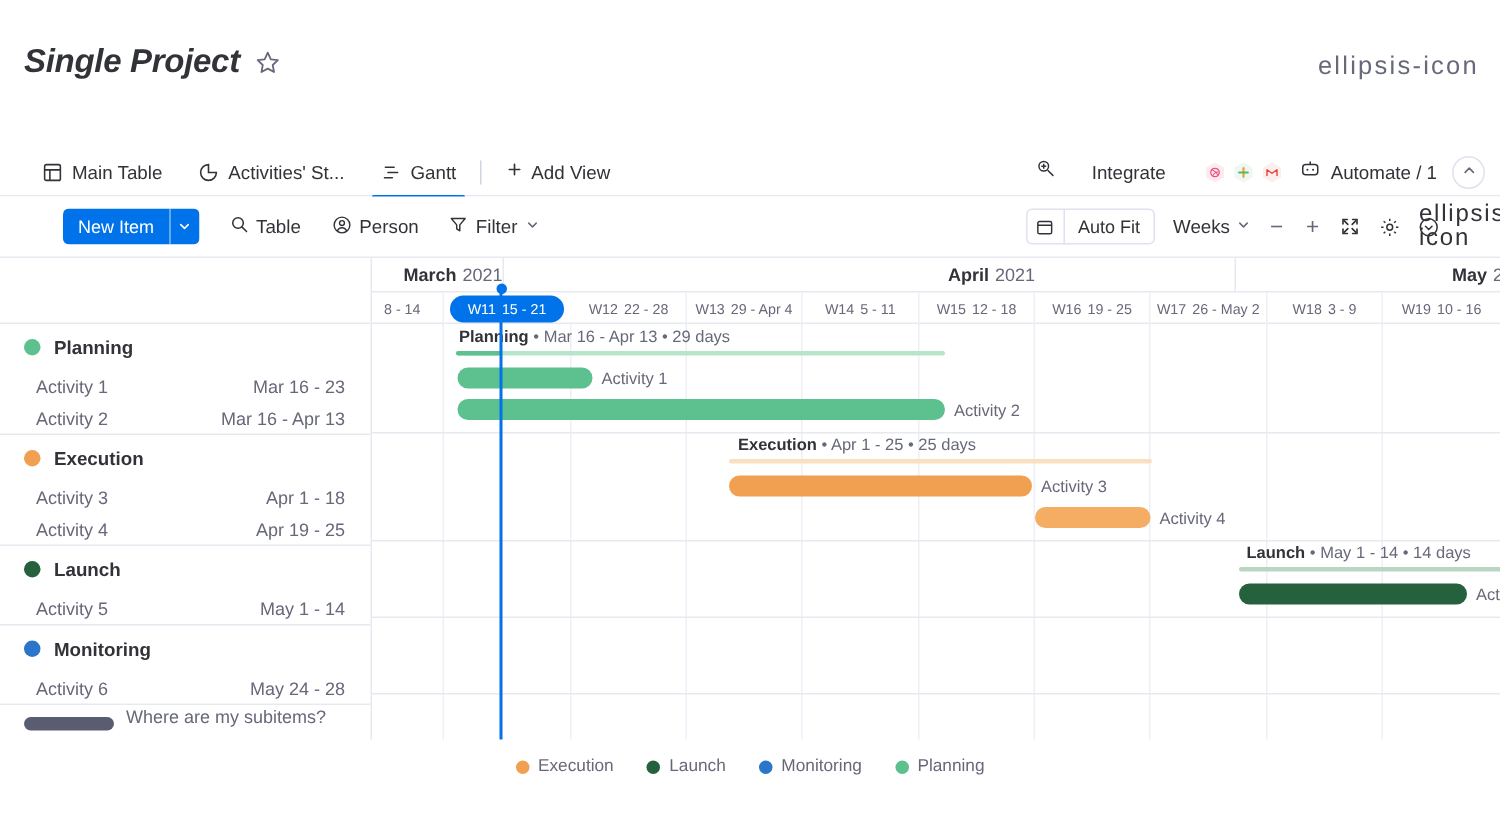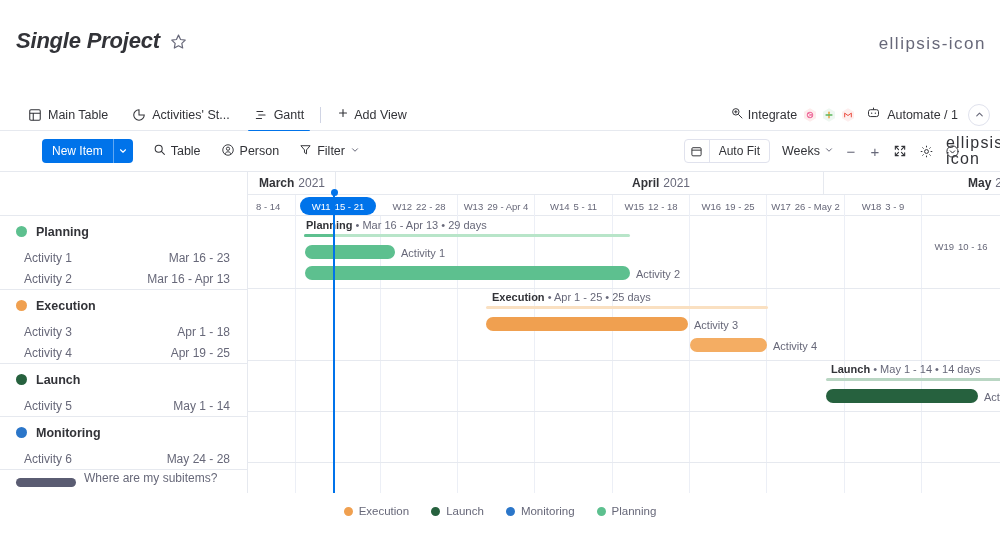--- a/index.html
+++ b/index.html
@@ -52,21 +52,21 @@
   }
   .addview {
     display: flex; align-items: center; gap: 5px;
     padding: 0 12px; height: 33px; font-size: 12.5px; color: #323338; cursor: pointer;
   }
 
   .tabbar-right {
     position: absolute; right: 10px; top: 0; height: 33px;
     display: flex; align-items: center; gap: 10px;
   }
-  .integrate-grp { display: flex; align-items: center; gap: 4px; cursor: pointer; }
+  .integrate-grp { display: flex; align-items: center; gap: 24px; cursor: pointer; }
   .integrate-lbl { font-size: 12.5px; color: #323338; }
   .hexicons { display: flex; align-items: center; gap: 2px; }
   .hex {
     width: 17px; height: 17px; display: flex; align-items: center; justify-content: center;
     font-size: 9px; font-weight: bold;
   }
   .automate-grp { display: flex; align-items: center; gap: 6px; cursor: pointer; }
   .automate-lbl { font-size: 12.5px; color: #323338; }
   .collapse-btn {
     width: 22px; height: 22px; border: 1px solid #e0e2ed; border-radius: 50%;
@@ -144,21 +144,21 @@
   .act-name { flex: none; }
   .act-date { position: absolute; right: 17px; font-size: 12px; color: #676879; }
 
   
   .tpane { position: absolute; left: 248px; top: 0; right: 0; height: 322px; }
   .months { position: absolute; left: 0; top: 0; height: 22px; width: 100%; }
   .month {
     position: absolute; top: 0; height: 22px;
     border-right: 1px solid #e6e9ef;
     display: flex; align-items: center; padding-left: 11px;
-    font-size: 12px; color: #676879;
+    font-size: 12px; color: #676879; justify-content: flex-end;
   }
   .month b { color: #323338; font-weight: bold; margin-right: 4px; }
   .weeks { position: absolute; left: 0; top: 22px; height: 22px; width: 100%;
            border-bottom: 1px solid #e6e9ef; border-top: 1px solid #e6e9ef; }
   .wk {
     position: absolute; top: 0; height: 22px;
     border-right: 1px solid #eceff6;
     display: flex; align-items: center; justify-content: center;
     font-size: 9.5px; color: #676879; gap: 4px;
   }
@@ -529,21 +529,21 @@
         <span class="wkd">19 - 25</span>
       </div>
       <div class="wk" style="left:519px;width:78px;">
         <span class="wkn">W17</span>
         <span class="wkd">26 - May 2</span>
       </div>
       <div class="wk" style="left:597px;width:77px;">
         <span class="wkn">W18</span>
         <span class="wkd">3 - 9</span>
       </div>
-      <div class="wk" style="left:674px;width:78px;border-right:none;margin-top:40px;">
+      <div class="wk" style="left:674px;width:78px;border-right:none;">
         <span class="wkn">W19</span>
         <span class="wkd">10 - 16</span>
       </div>
     </div>
 
     <div class="gridwrap">
       <div class="vline" style="left:47px"></div>
       <div class="vline" style="left:132px"></div>
       <div class="vline" style="left:209px"></div>
       <div class="vline" style="left:286px"></div>

